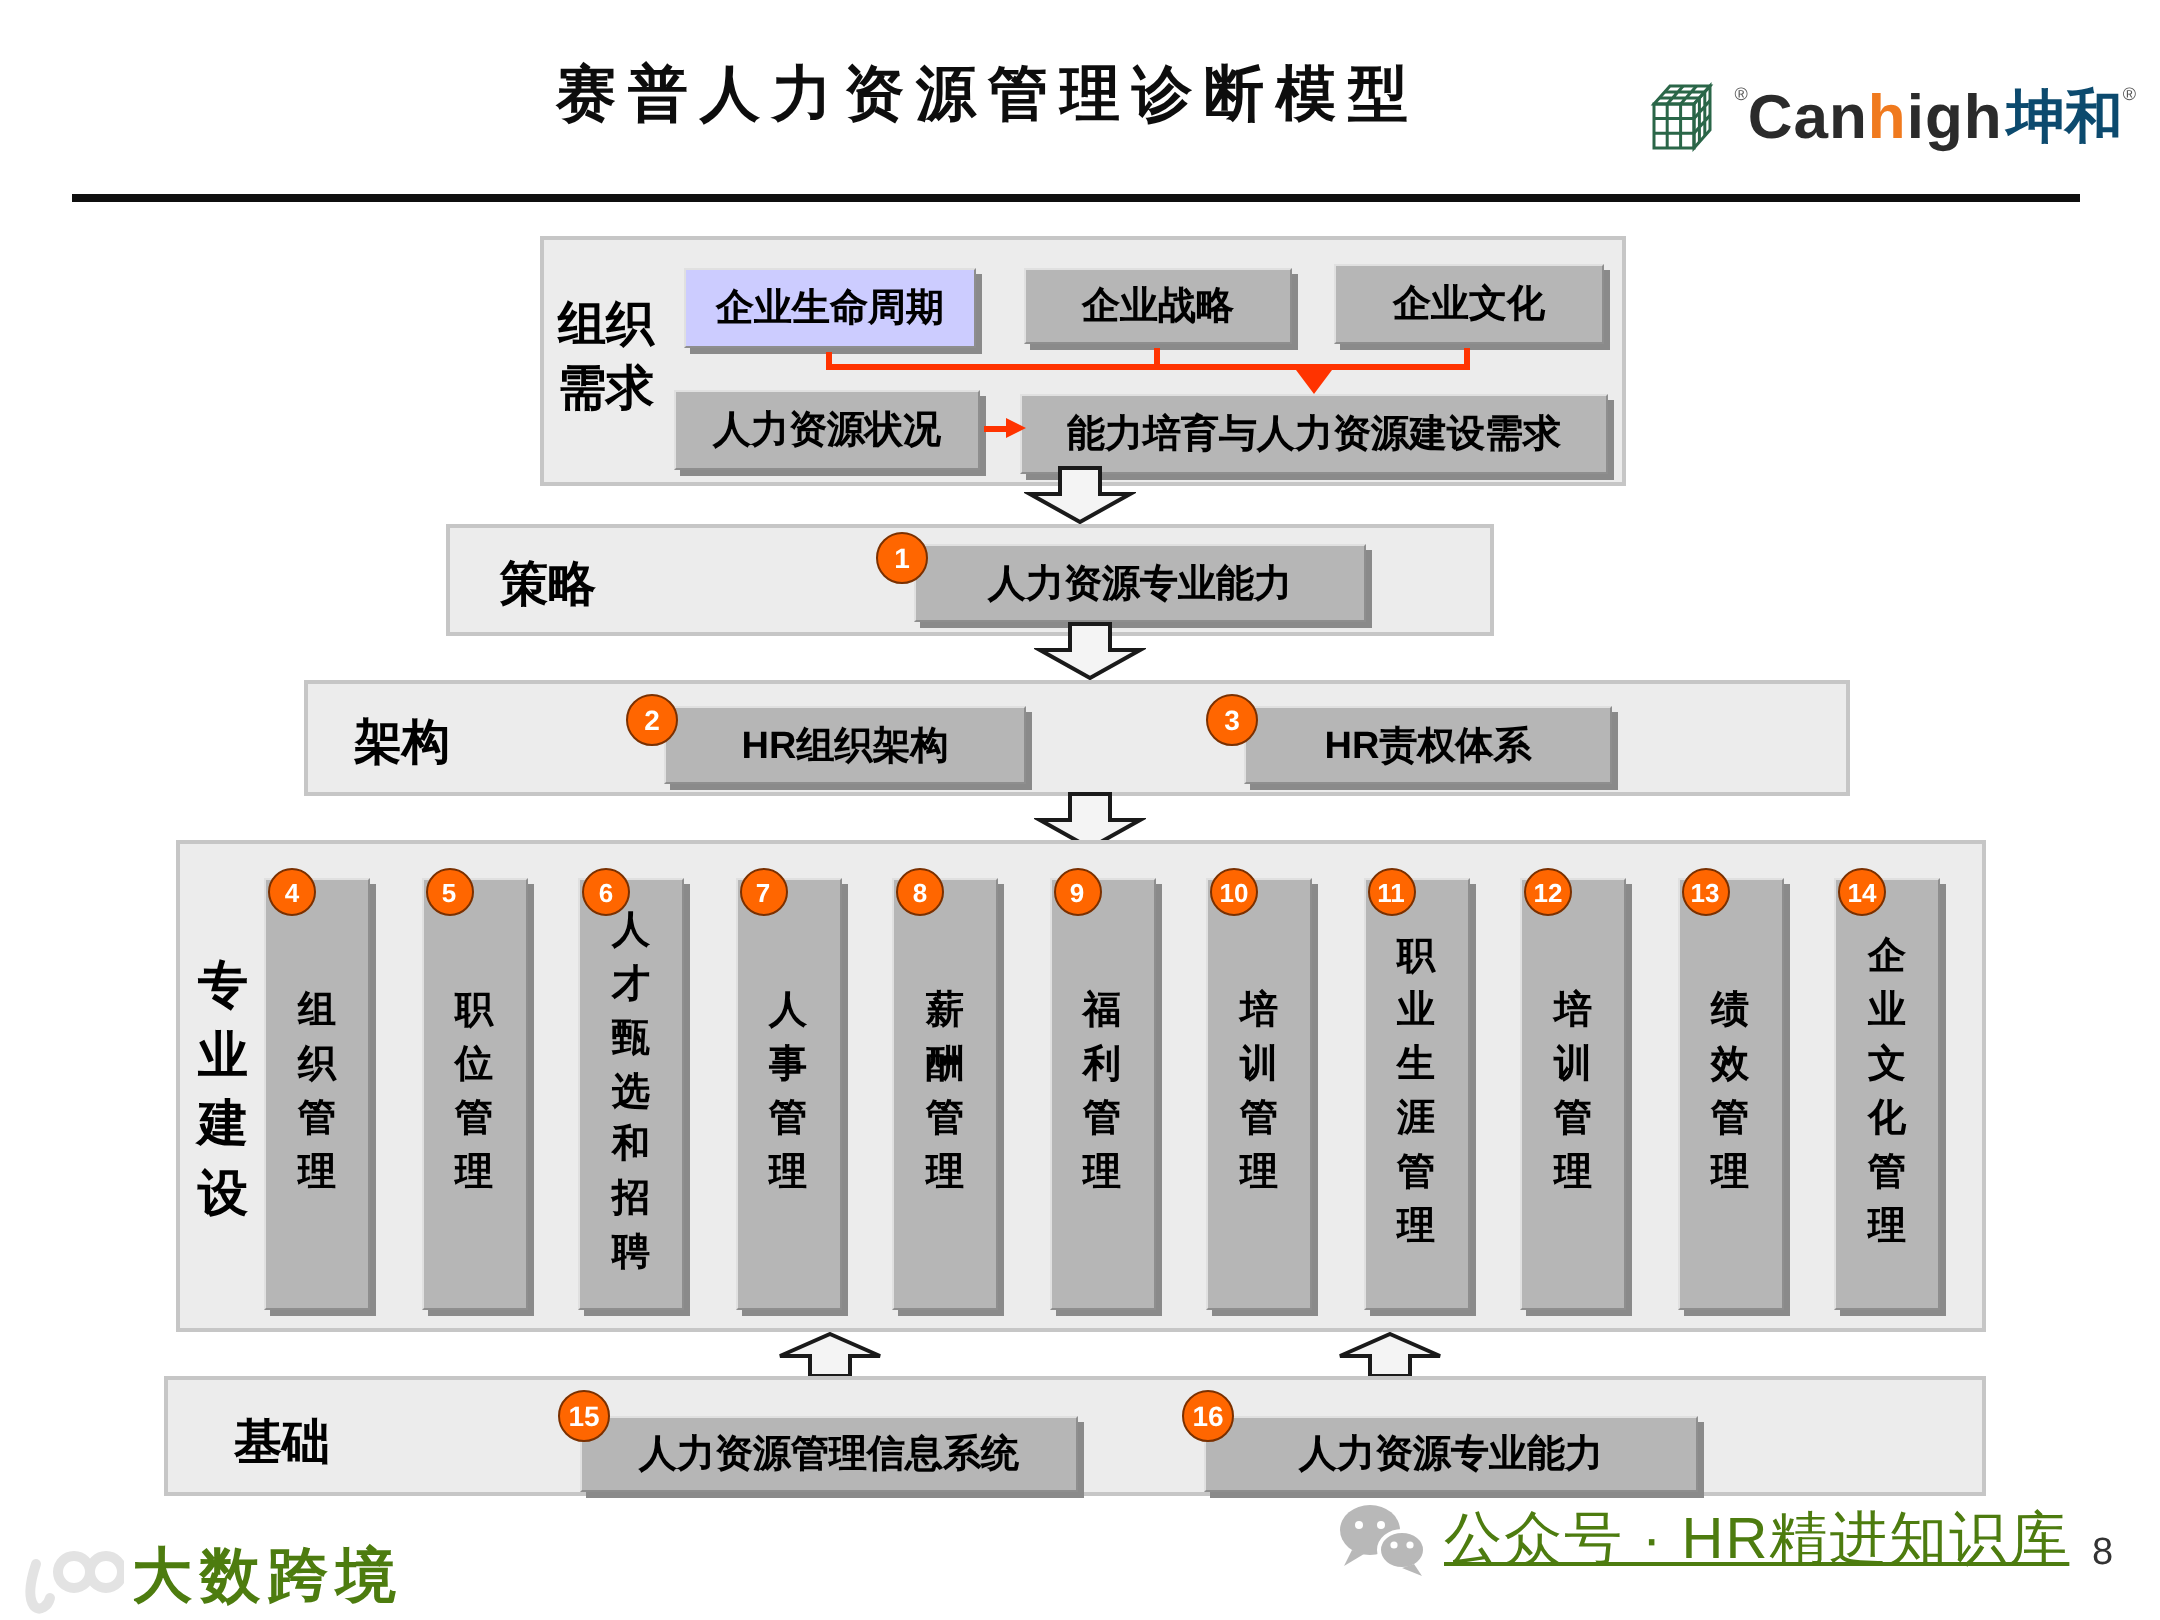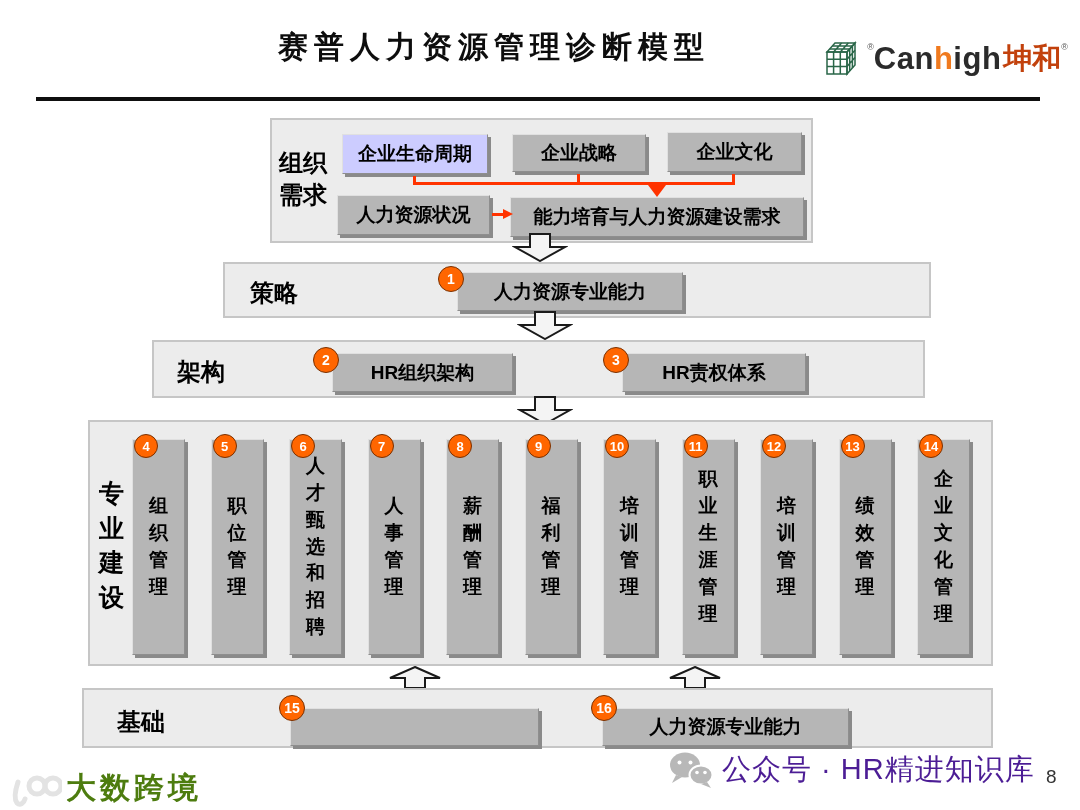--- a/index.html
+++ b/index.html
@@ -7,21 +7,21 @@
               font-family:"Liberation Sans", sans-serif; color:#000; }
   .page { position:relative; width:1080px; height:810px; background:#fff; }
 
   
   .title { position:absolute; left:0; top:27px; width:948px; text-align:center;
            font-size:30px; font-weight:bold; letter-spacing:6px; color:#0d0d0d;padding-left:40px; }
   .logo { position:absolute; right:12px; top:38px; display:flex; align-items:center; }
   .logo svg { margin-right:3px; }
   .lg-txt { font-size:31px; font-weight:bold; color:#2b2b2b; letter-spacing:0.5px; }
   .lg-accent { color:#f07a1e; }
-  .lg-cn { font-size:29px; font-weight:bold; color:#c2410c; margin-left:2px; }
+  .lg-cn { font-size:29px; font-weight:bold; color:#0c4a6e; margin-left:2px; }
   .reg { font-size:9px; color:#555; vertical-align:top; position:relative; top:-12px; }
   .rule { position:absolute; left:36px; top:97px; width:1004px; height:4px; background:#0f0f0f; }
 
   
   .sec { position:absolute; background:#ececec; border:2px solid #c6c6c6; }
   .sec-label { position:absolute; font-size:24px; font-weight:bold; color:#000; line-height:1.35; }
 
   
   .gbox { position:absolute; background:#b6b6b6;
           border:1px solid #8e8e8e; border-top-color:#e0e0e0; border-left-color:#e0e0e0;
@@ -56,21 +56,21 @@
                 border-top:12px solid #ff3300; }
   .rh2 { left:220px; top:93px; width:12px; height:3px; }
   .rhead-right { position:absolute; left:231px; top:89px; width:0; height:0;
                  border-top:5.5px solid transparent; border-bottom:5.5px solid transparent;
                  border-left:10px solid #ff3300; }
 
   
   .flow { position:absolute; }
 
   
-  .sec-strategy { left:223px; top:262px; width:708px; height:56px; }
+  .sec-strategy { left:223px; top:262px; width:524px; height:56px; }
   .strategy-label { left:25px; top:13px; }
   .b-hrplan { left:232px; top:8px; width:226px; height:39px; }
 
   
   .sec-framework { left:152px; top:340px; width:773px; height:58px; }
   .framework-label { left:23px; top:14px; }
   .b-hrorg  { left:178px; top:11px; width:181px; height:39px; }
   .b-hrresp { left:468px; top:11px; width:184px; height:39px; }
 
   
@@ -91,21 +91,21 @@
   .found-label { left:33px; top:16px; }
   .b-hris   { left:206px; top:18px; width:249px; height:38px; }
   .b-hrcomp { left:518px; top:18px; width:247px; height:38px; }
   .sec-found .badge { left:-12px; top:-14px; }
 
   
   .watermark { position:absolute; left:10px; top:768px; display:flex; align-items:flex-end;
                color:#4d7c0f; }
   .watermark-text { font-size:30px; font-weight:bold; letter-spacing:4px; margin-left:4px; }
   .wechat-row { position:absolute; left:668px; top:750px; display:flex; align-items:center; }
-  .wechat-text { font-size:29px; color:#4c1d95; margin-left:8px; letter-spacing:1px; white-space:nowrap; }
+  .wechat-text { font-size:29px; color:#4d7c0f; margin-left:8px; letter-spacing:1px; white-space:nowrap;text-decoration:underline; }
   .page-num { position:absolute; left:1046px; top:766px; font-size:19px; color:#333; }
 </style>
 </head>
 <body>
 
 <div class="page">
 
   <div class="title">赛普人力资源管理诊断模型</div>
   <div class="logo">
     <svg width="42" height="42" viewBox="0 0 42 42">
@@ -229,20 +229,21 @@
     <polygon points="28,1 53,12 38,12 38,22 18,22 18,12 3,12" fill="#f4f4f4" stroke="#1a1a1a" stroke-width="2"></polygon>
   </svg>
   <svg class="flow" style="left:667px; top:666px;" width="56" height="23" viewBox="0 0 56 23">
     <polygon points="28,1 53,12 38,12 38,22 18,22 18,12 3,12" fill="#f4f4f4" stroke="#1a1a1a" stroke-width="2"></polygon>
   </svg>
 
   <div class="sec sec-found">
     <div class="sec-label found-label">基础</div>
     <div class="gbox b-hris">
       <span class="badge">15</span>
+      <span>人力资源管理信息系统</span>
     </div>
     <div class="gbox b-hrcomp">
       <span class="badge">16</span>
       <span>人力资源专业能力</span>
     </div>
   </div>
 
   <div class="watermark">
     <svg width="52" height="36" viewBox="0 0 52 36">
       <g fill="none" stroke="#e3e3e3" stroke-width="5" stroke-linecap="round">

